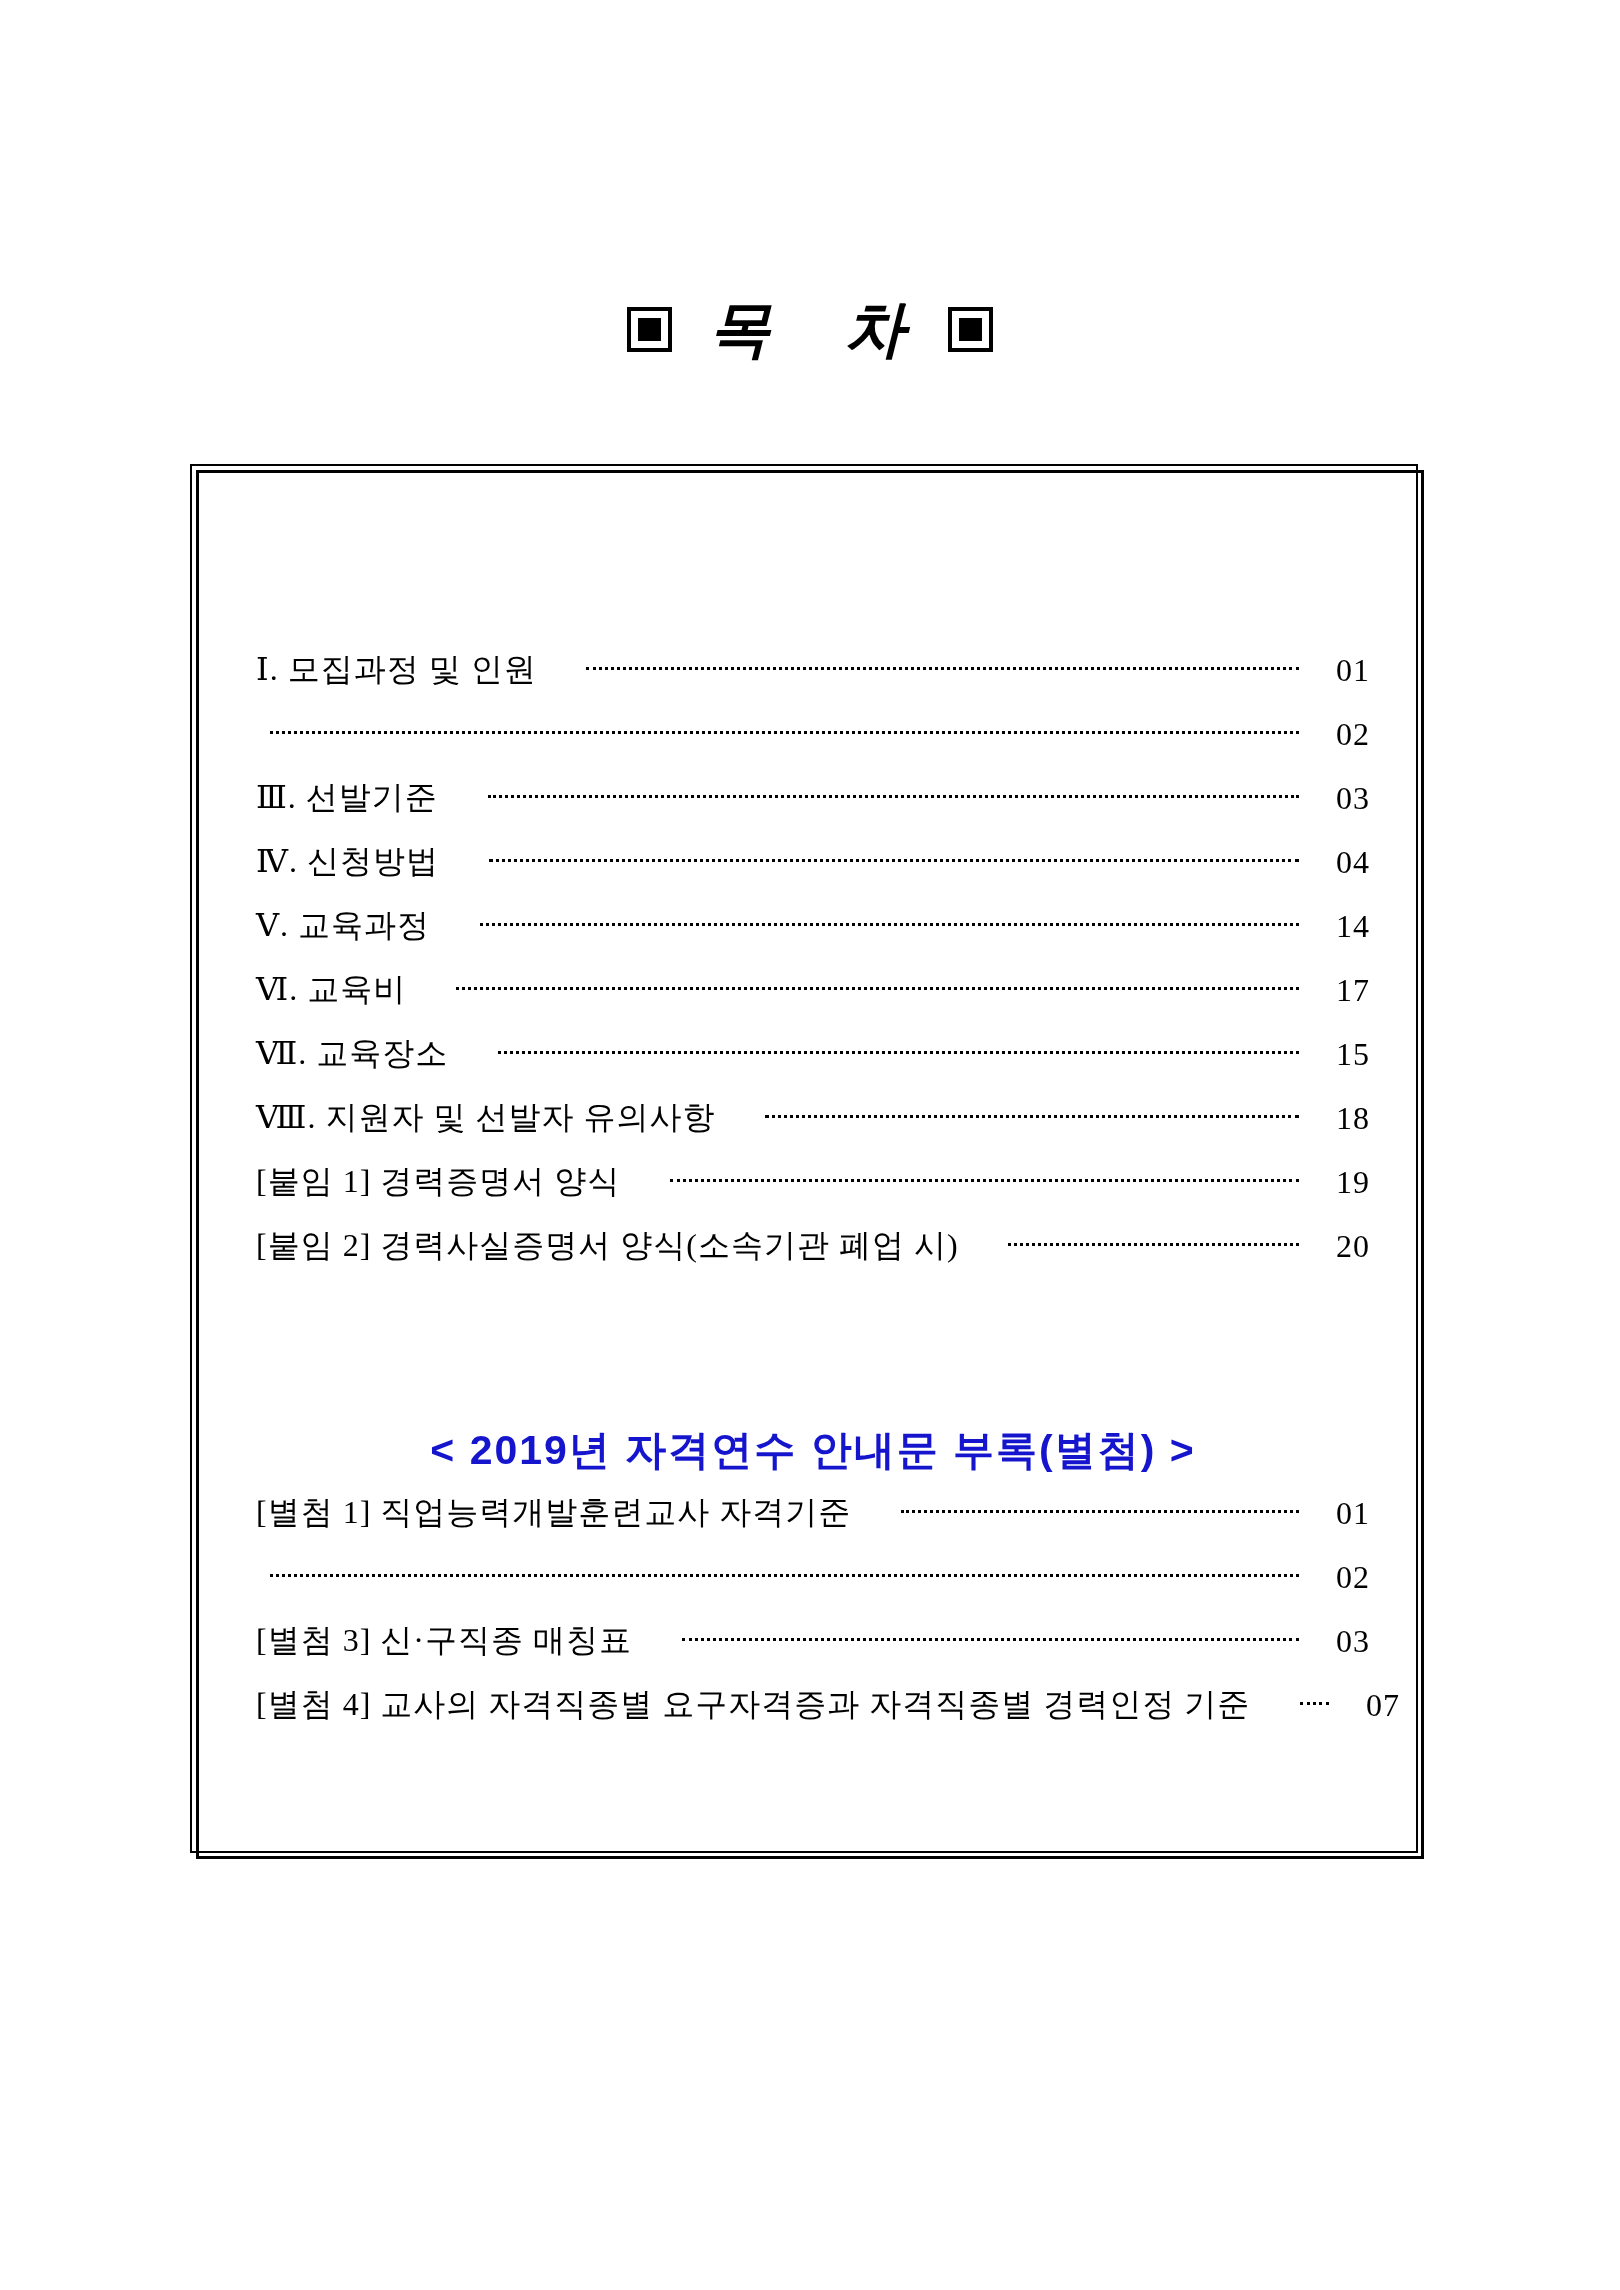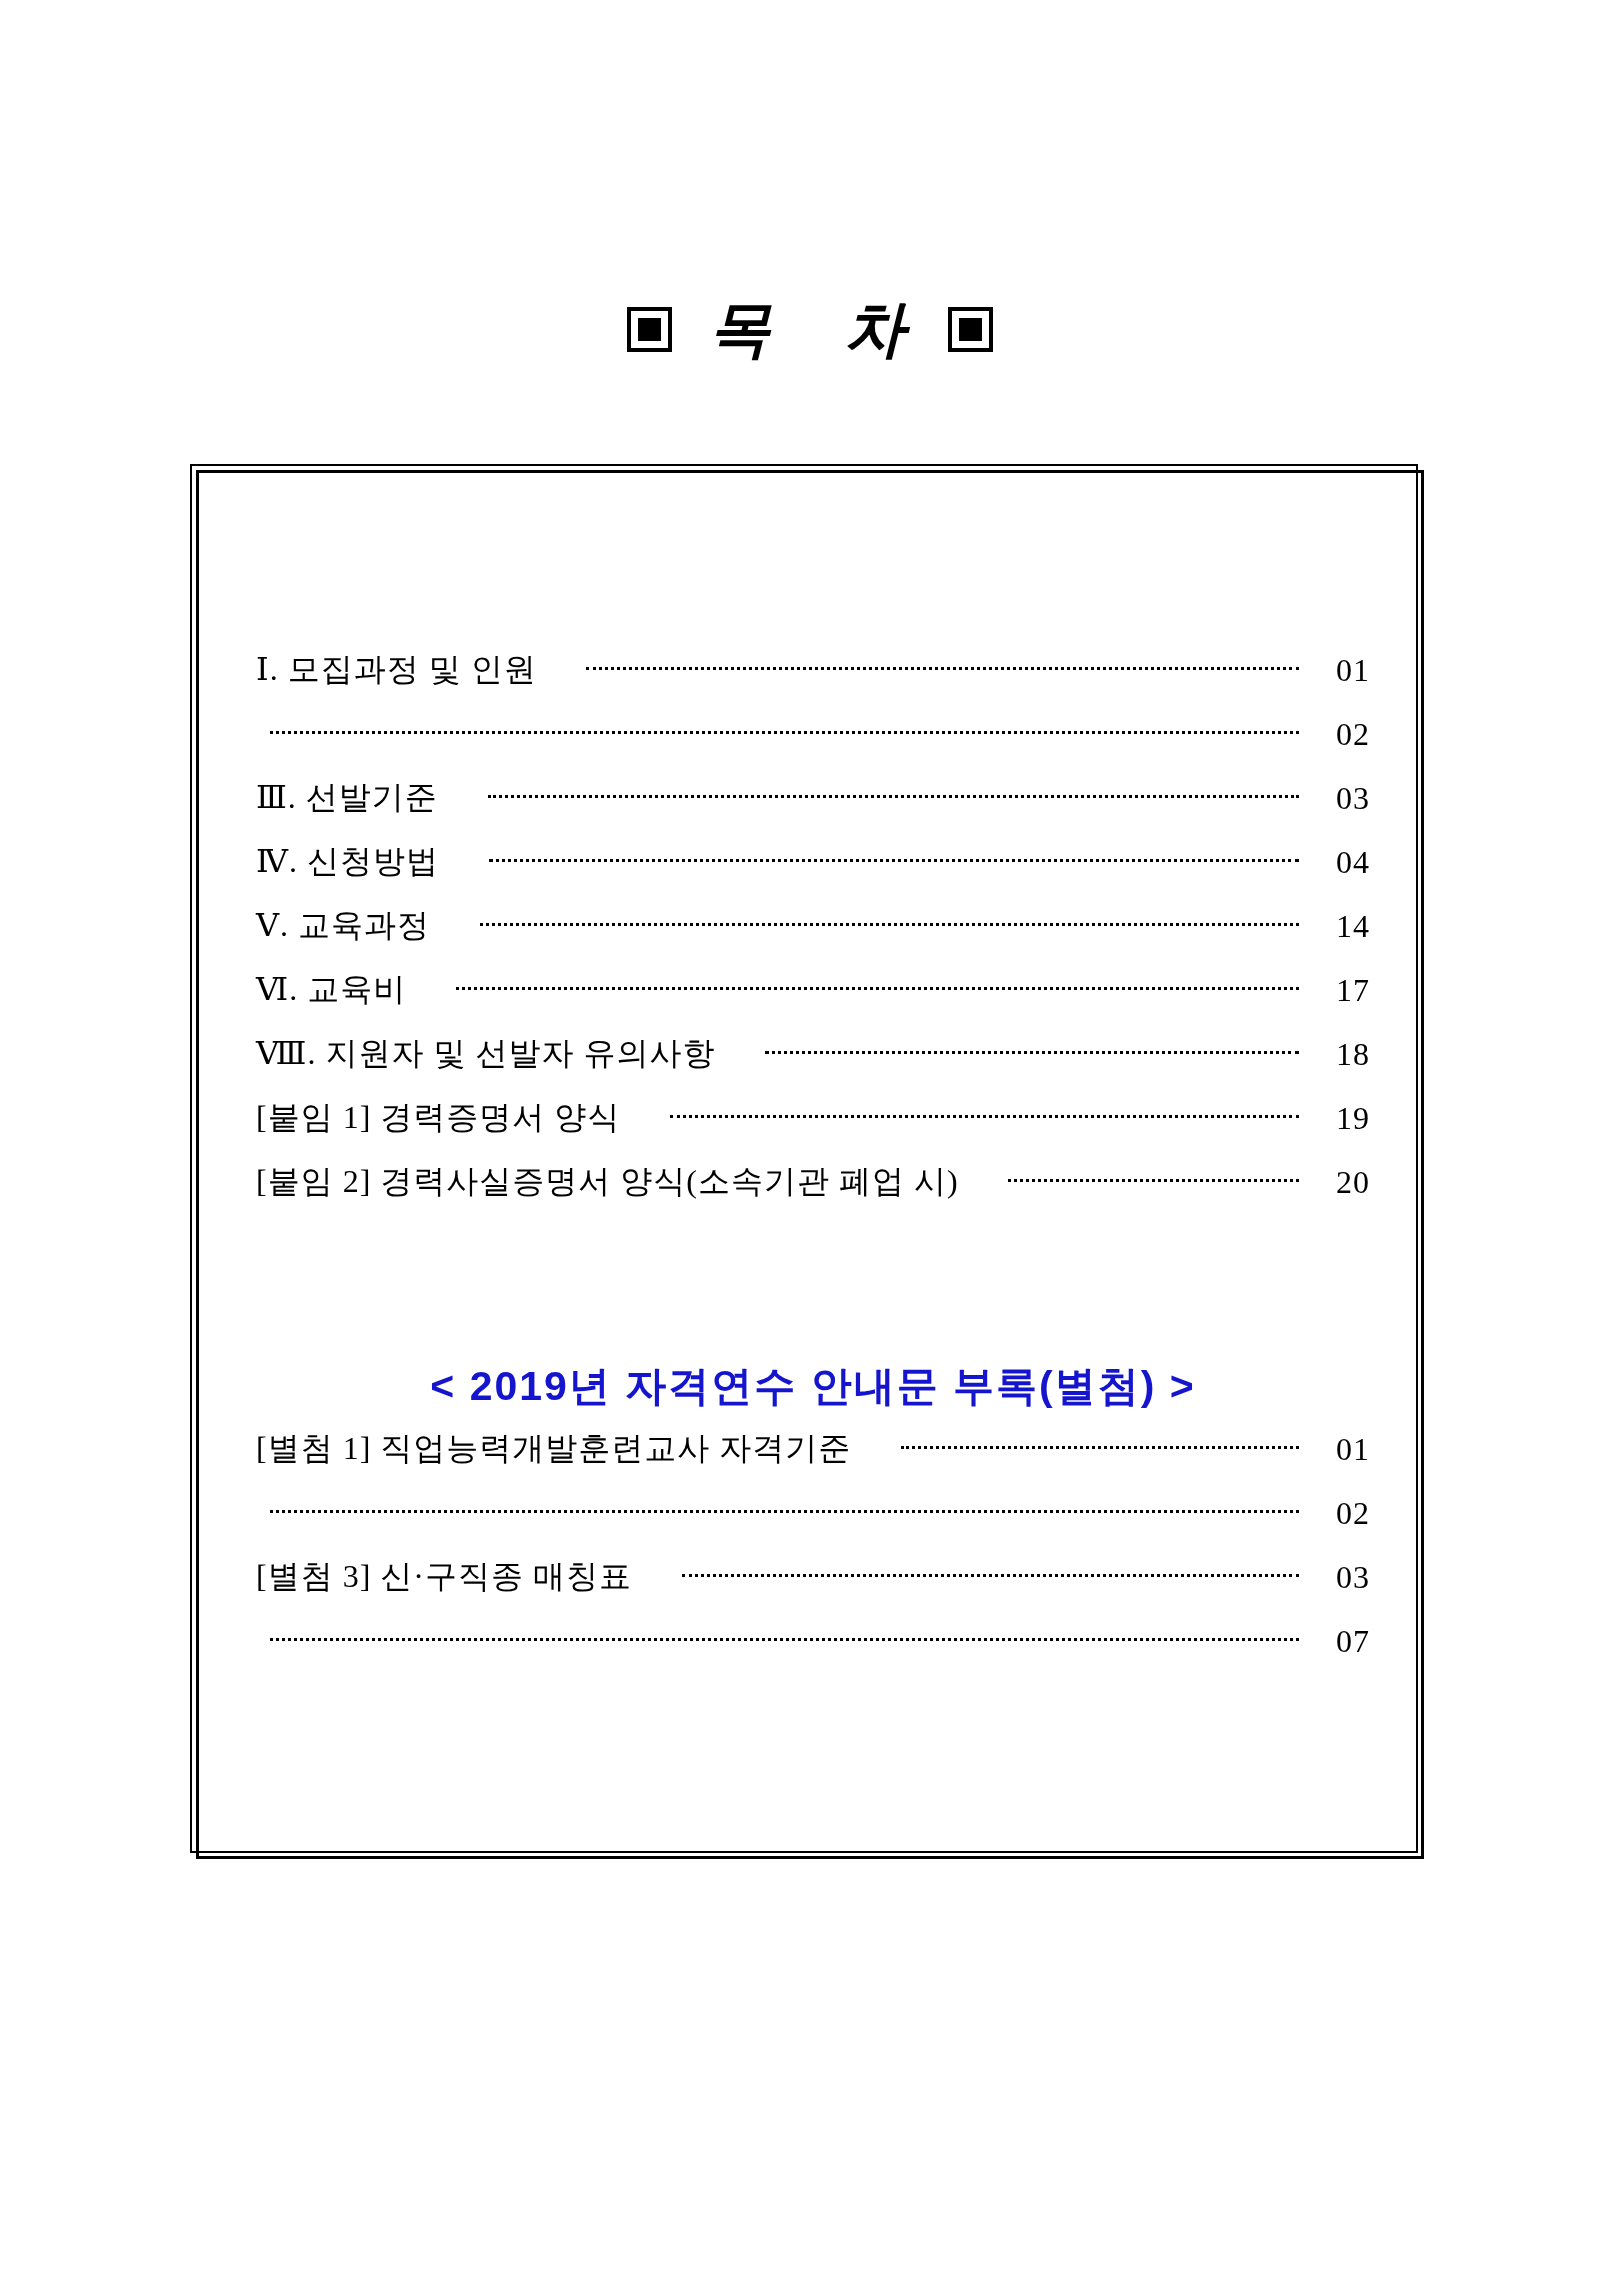--- a/index.html
+++ b/index.html
@@ -153,20 +153,25 @@
         <span class="leader"></span>
         <span class="toc-page">14</span>
       </div>
 
       <div class="toc-row">
         <span class="toc-label">Ⅵ. 교육비</span>
         <span class="leader"></span>
         <span class="toc-page">17</span>
       </div>
 
+      <div class="toc-row">
+        <span class="toc-label">Ⅶ. 교육장소</span>
+        <span class="leader"></span>
+        <span class="toc-page">15</span>
+      </div>
 
       <div class="toc-row">
         <span class="toc-label">Ⅷ. 지원자 및 선발자 유의사항</span>
         <span class="leader"></span>
         <span class="toc-page">18</span>
       </div>
 
       <div class="toc-row">
         <span class="toc-label">[붙임 1] 경력증명서 양식</span>
         <span class="leader"></span>
@@ -196,20 +201,21 @@
         <span class="toc-page">02</span>
       </div>
 
       <div class="toc-row">
         <span class="toc-label">[별첨 3] 신·구직종 매칭표</span>
         <span class="leader"></span>
         <span class="toc-page">03</span>
       </div>
 
       <div class="toc-row">
+        <span class="toc-label">[별첨 4] 교사의 자격직종별 요구자격증과 자격직종별 경력인정 기준</span>
         <span class="leader"></span>
         <span class="toc-page">07</span>
       </div>
 
   </div>
 
 </div>
 
 
 </body></html>

